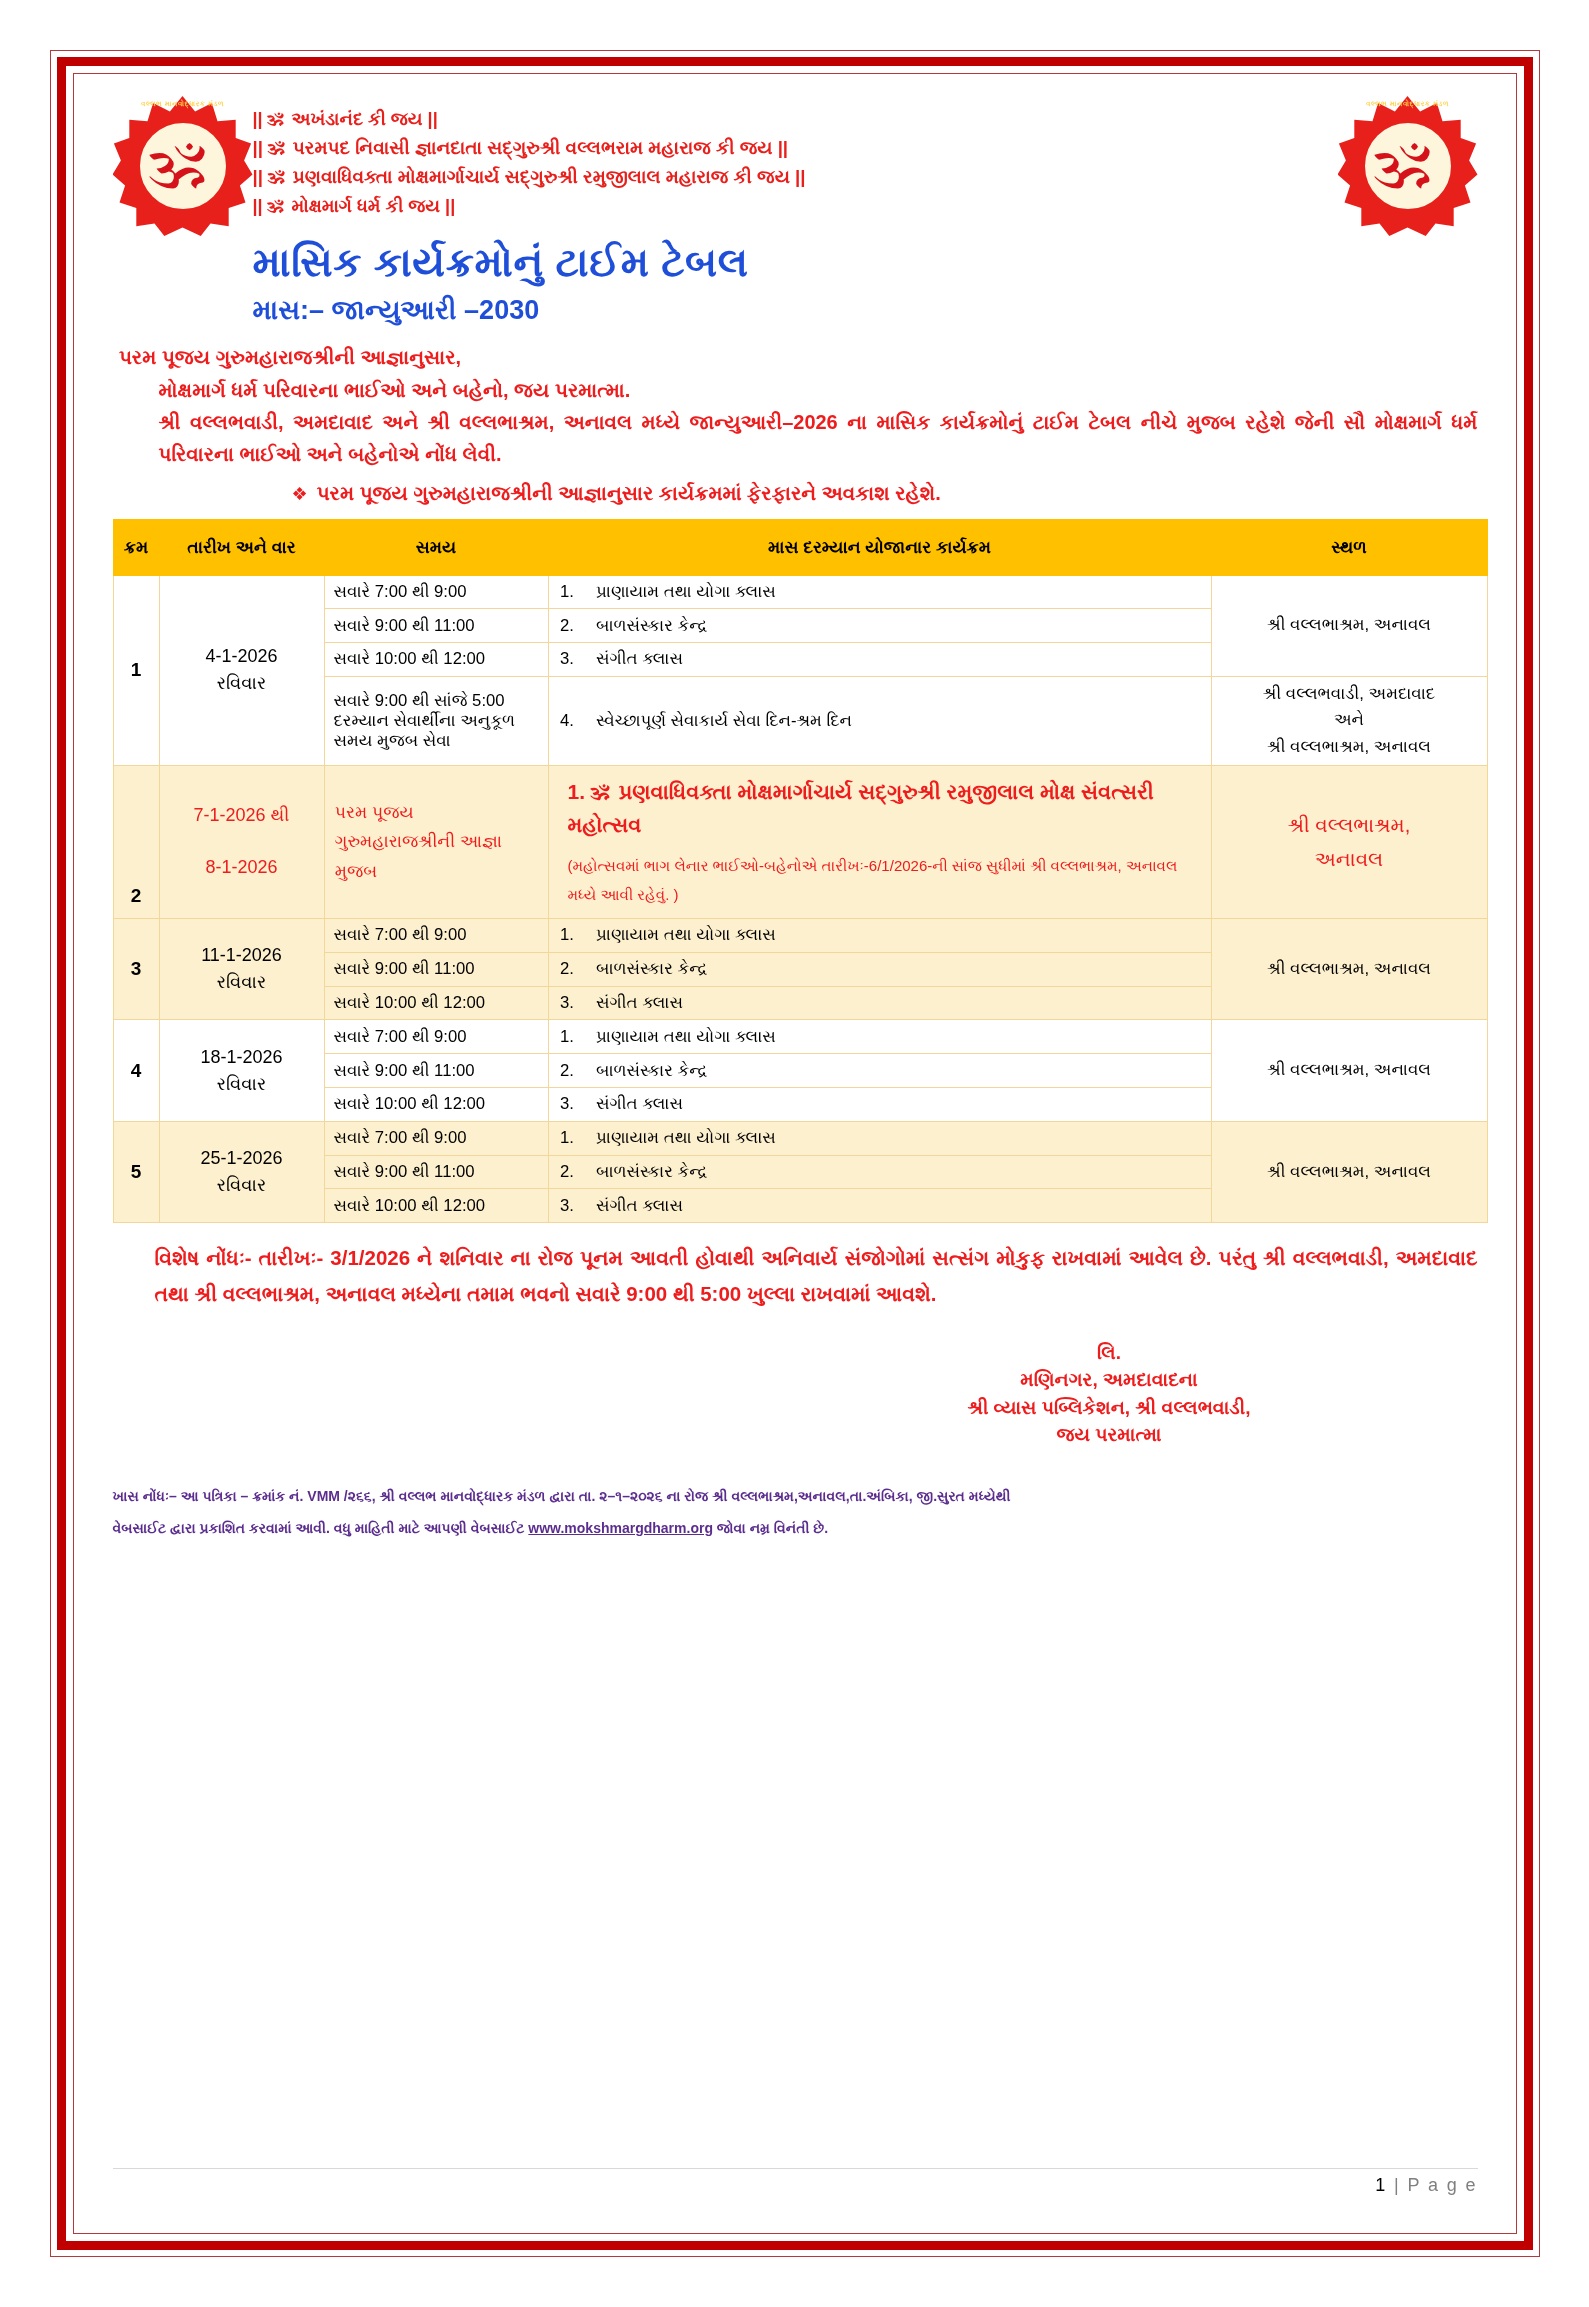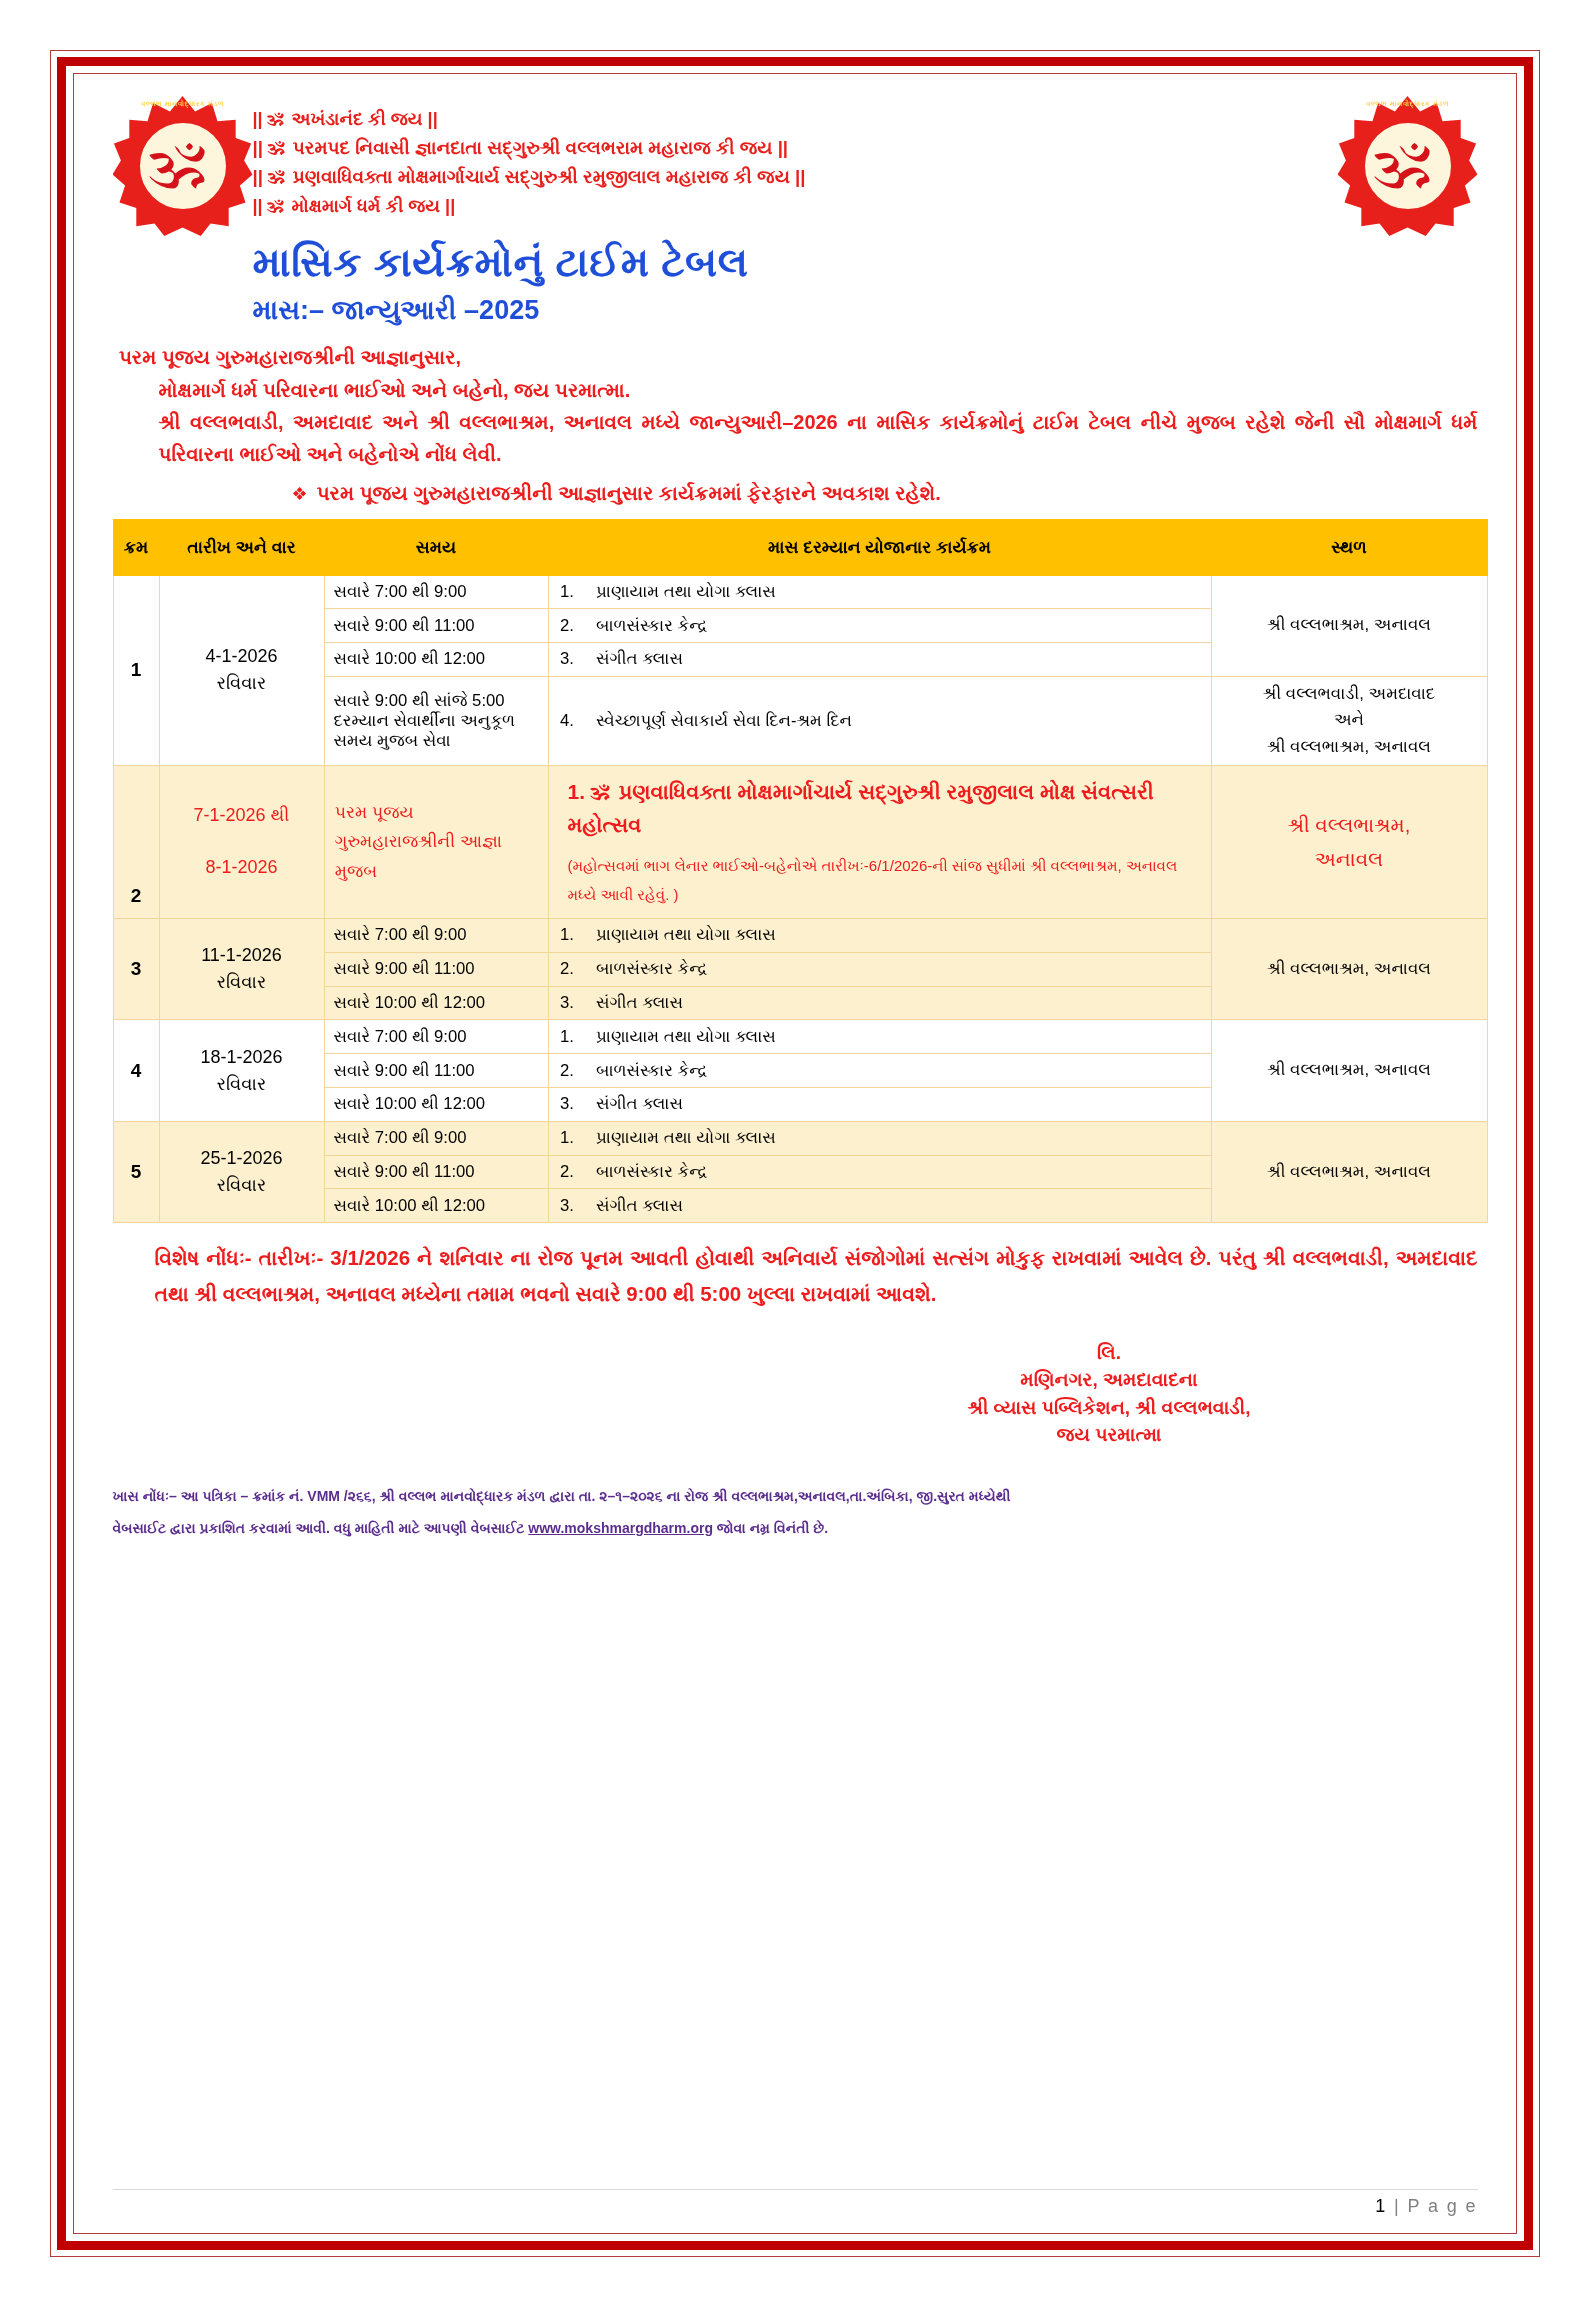--- a/index.html
+++ b/index.html
@@ -213,21 +213,21 @@
     color:#5b2d8e;
     font-weight:bold;
     font-size:14px;
     line-height:2.3;
     margin-top:31px;
   }
   .bottom-note .url{ text-decoration:underline; }
 
   .page-footer{
     position:absolute;
-    left:29.5px; right:29.5px; bottom:7px;
+    left:29.5px; right:29.5px; bottom:28px;
     border-top:1.3px solid #d9d9d9;
     padding-top:6.4px;
     text-align:right;
     font-size:18px;
     color:#808080;
     letter-spacing:1.9px;
   }
   .page-footer .pg-num{ color:#000000; }
 </style>
 </head>
@@ -250,21 +250,21 @@
     </div>
 
     <div class="header-center">
       <div class="invocation">
         <div class="inv-1">|| ॐ અખંડાનંદ કી જય ||</div>
         <div class="inv-2">|| ॐ પરમપદ નિવાસી જ્ઞાનદાતા સદ્‌ગુરુશ્રી વલ્લભરામ મહારાજ કી જય ||</div>
         <div class="inv-3">|| ॐ પ્રણવાધિવક્તા મોક્ષમાર્ગાચાર્ય સદ્‌ગુરુશ્રી રમુજીલાલ  મહારાજ કી જય ||</div>
         <div class="inv-4">|| ॐ મોક્ષમાર્ગ ધર્મ કી જય ||</div>
       </div>
       <div class="main-title">માસિક કાર્યક્રમોનું ટાઈમ ટેબલ</div>
-      <div class="sub-title">માસ:– જાન્યુઆરી –2025</div>
+      <div class="sub-title">માસ:– જાન્યુઆરી –2030</div>
     </div>
 
     <div class="logo">
       <div class="star"></div>
       <div class="arc-text">વલ્લભ માનવોદ્ધારક મંડળ</div>
       <div class="ring">
         <span class="om">ॐ</span>
       </div>
     </div>
 

